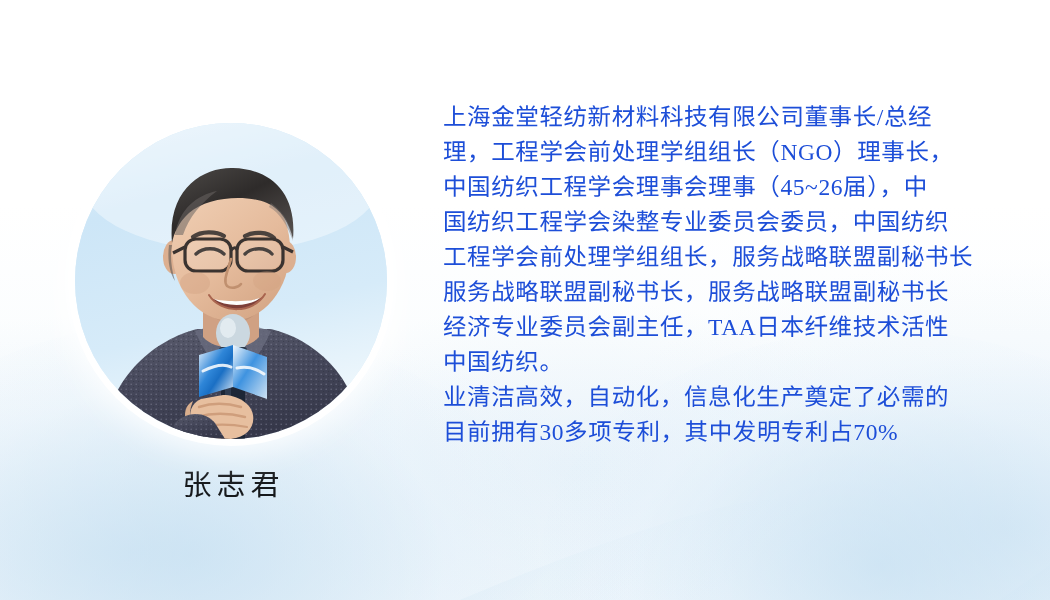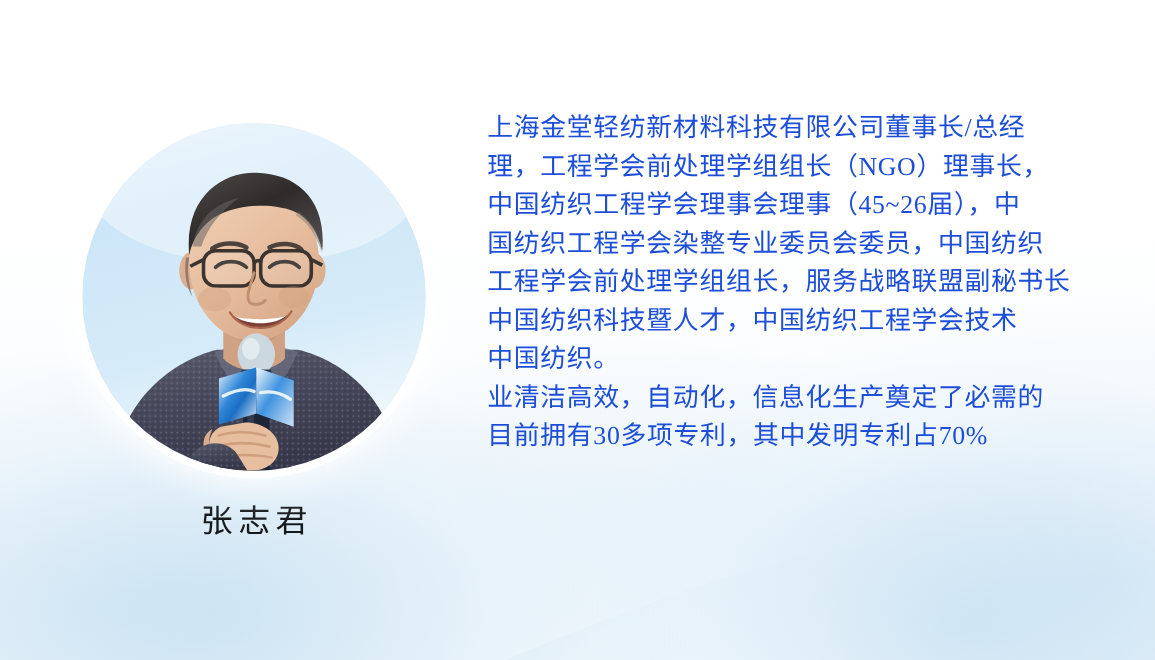--- a/index.html
+++ b/index.html
@@ -60,21 +60,21 @@
   .glow-br {
     position: absolute; right: -170px; bottom: -200px;
     width: 680px; height: 470px; border-radius: 50%;
     background: radial-gradient(ellipse at center, rgba(194,222,241,0.58) 0%, rgba(226,240,250,0.26) 52%, rgba(255,255,255,0) 78%);
   }
 
   
   #portrait-block {
     position: absolute;
     left: 75px;
-    top: 112px;
+    top: 123px;
     width: 312px;
   }
   .avatar {
     position: relative;
     width: 312px;
     height: 316px;
     border-radius: 50%;
     overflow: hidden;
     background: linear-gradient(180deg, #dceefa 0%, #cfe7f7 38%, #dbeefa 72%, #eaf5fc 100%);
     box-shadow: 0 0 0 7px rgba(255,255,255,0.92), 0 0 34px 12px rgba(255,255,255,0.95);
@@ -250,19 +250,20 @@
     </div>
     <div class="name">张志君</div>
   </div>
 
   <div id="bio">
     <div class="bio-line">上海金堂轻纺新材料科技有限公司董事长/总经</div>
     <div class="bio-line">理，工程学会前处理学组组长（NGO）理事长，</div>
     <div class="bio-line">中国纺织工程学会理事会理事（45~26届），中</div>
     <div class="bio-line">国纺织工程学会染整专业委员会委员，中国纺织</div>
     <div class="bio-line">工程学会前处理学组组长，服务战略联盟副秘书长</div>
-    <div class="bio-line">中国纺织科技暨人才，中国纺织工程学会技术</div>
+    <div class="bio-line">服务战略联盟副秘书长，服务战略联盟副秘书长</div>
+    <div class="bio-line">经济专业委员会副主任，TAA日本纤维技术活性</div>
     <div class="bio-line">中国纺织。</div>
     <div class="bio-line">业清洁高效，自动化，信息化生产奠定了必需的</div>
     <div class="bio-line">目前拥有30多项专利，其中发明专利占70%</div>
   </div>
 
 </div>
 
 </body></html>

